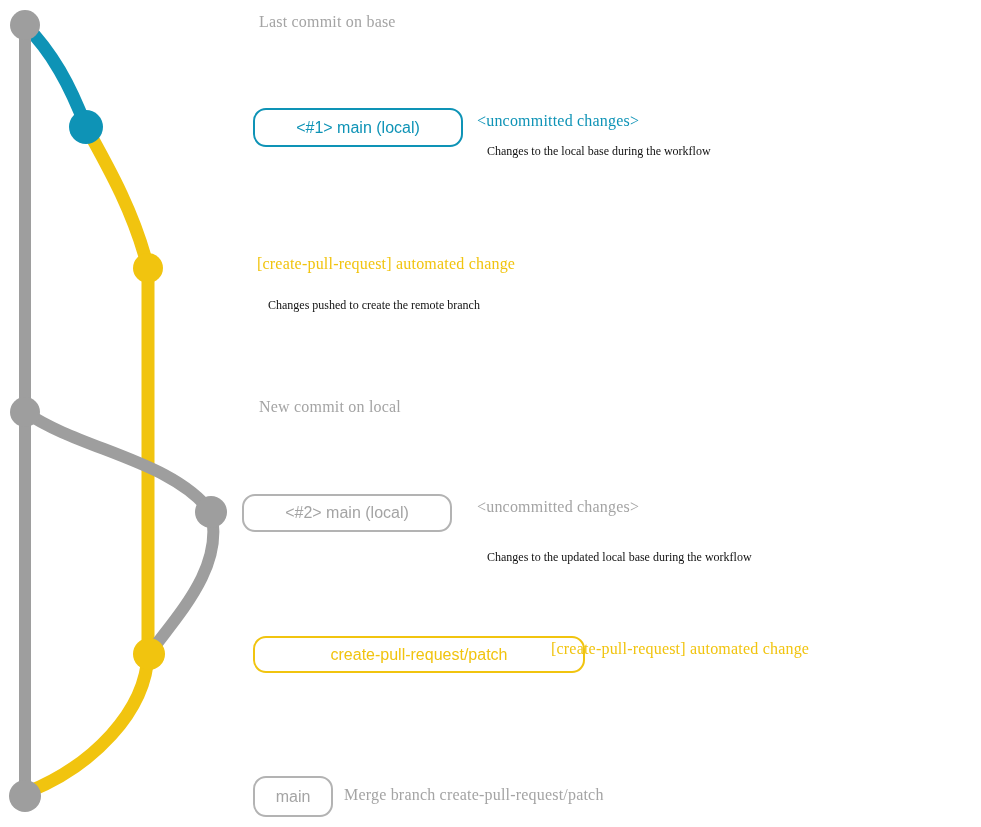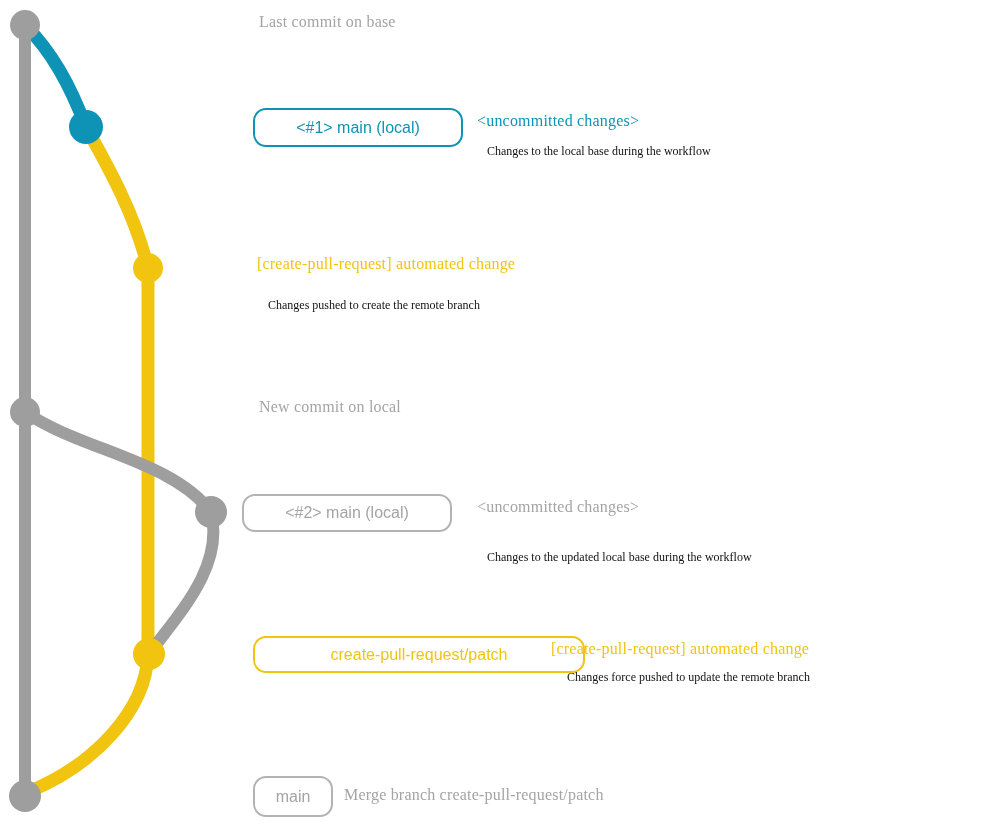--- a/index.html
+++ b/index.html
@@ -70,18 +70,17 @@
   <div class="abs serif-note" style="left:268px;top:286px;margin-top:12px;">Changes pushed to create the remote branch</div>
 
   <div class="abs title-sans c-gray" style="left:259px;top:398px;">New commit on local</div>
 
   <div class="abs badge gray" style="left:242px;top:494px;width:210px;height:38px;">&lt;#2&gt; main (local)</div>
   <div class="abs title-sans c-gray" style="left:477px;top:498px;">&lt;uncommitted changes&gt;</div>
   <div class="abs serif-note" style="left:487px;top:530px;margin-top:20px;">Changes to the updated local base during the workflow</div>
 
   <div class="abs badge yellow" style="left:253px;top:636px;width:332px;height:37px;">create-pull-request/patch</div>
   <div class="abs title-sans c-yellow" style="left:551px;top:640px;">[create-pull-request] automated change</div>
-  <div class="abs serif-note" style="left:567px;top:670px;">Changes force pushed to update the remote branch</div>
 
   <div class="abs badge gray" style="left:253px;top:776px;width:80px;height:41px;">main</div>
   <div class="abs title-sans c-gray" style="left:344px;top:786px;">Merge branch create-pull-request/patch</div>
 
 </div>
 
 </body></html>

